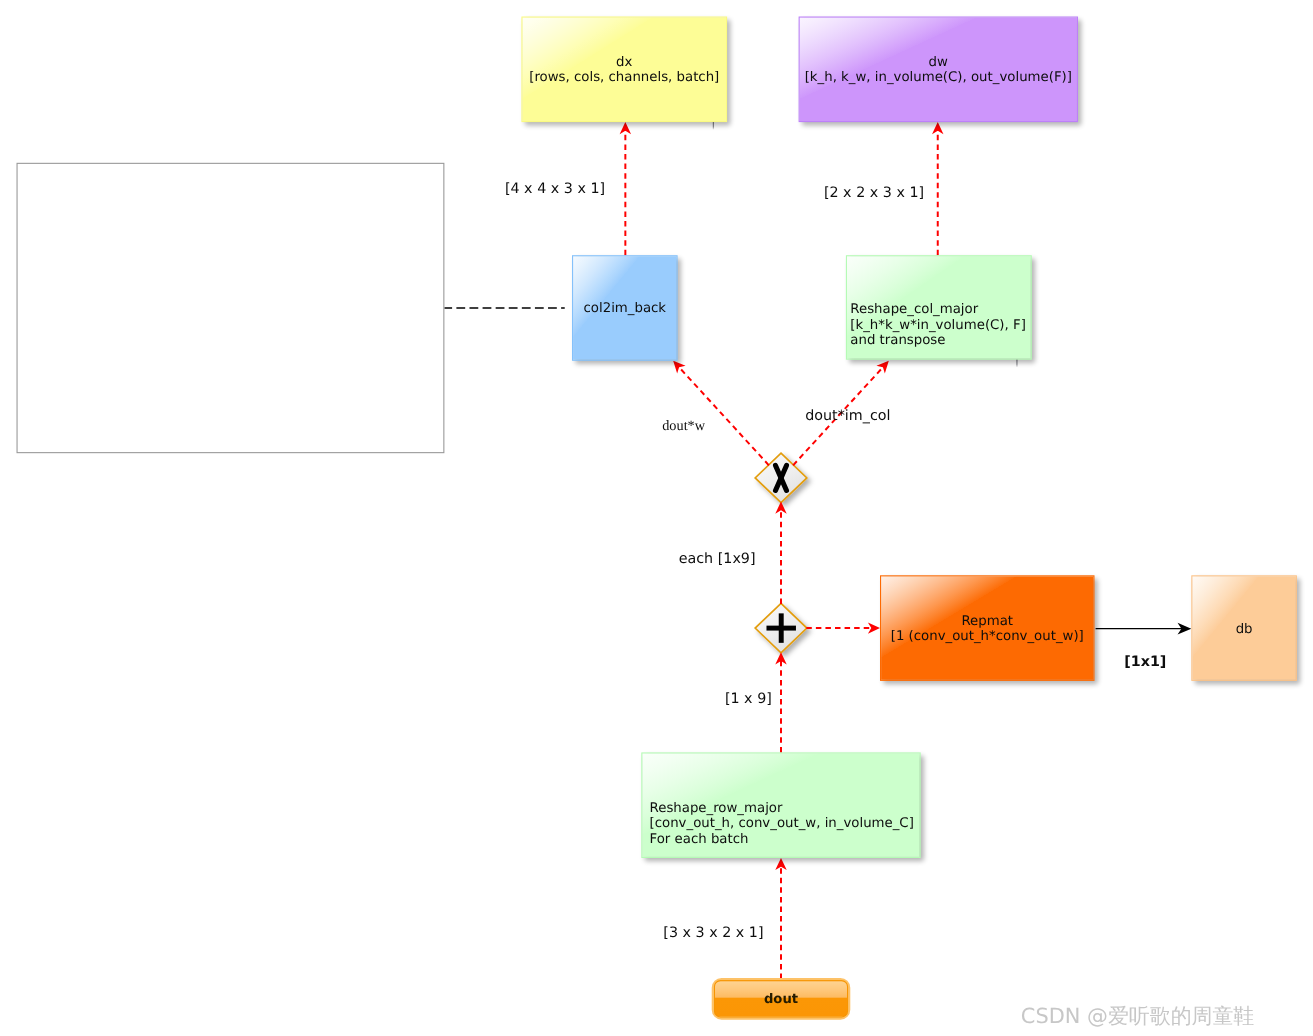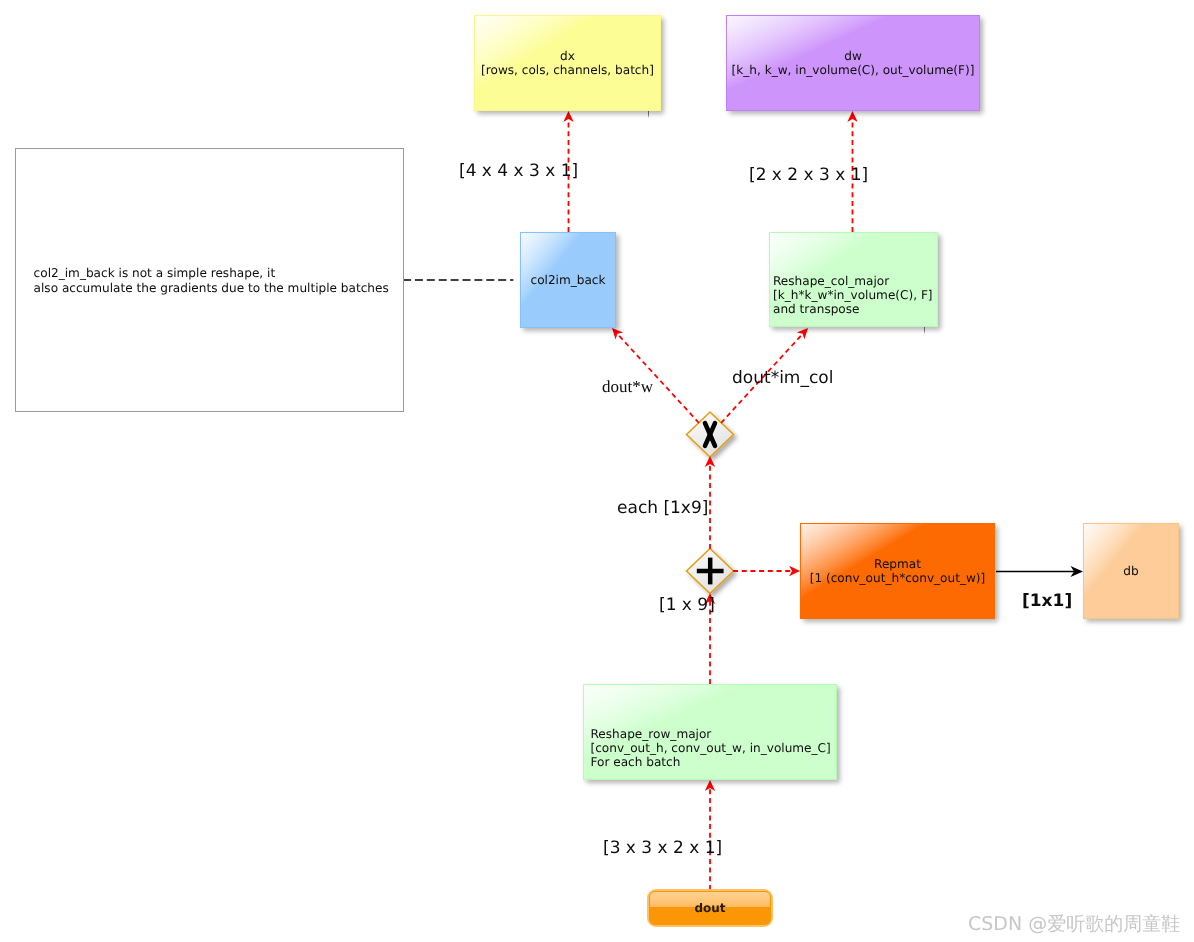--- a/index.html
+++ b/index.html
@@ -7,21 +7,21 @@
   body{width:1194px;height:942px;background:#ffffff;overflow:hidden;
        font-family:"DejaVu Sans",sans-serif;color:#1a1a1a;position:relative;
        -webkit-font-smoothing:antialiased;text-rendering:geometricPrecision;}
   #stage{position:absolute;left:0;top:0;width:1194px;height:942px;}
   svg#edges{position:absolute;left:0;top:0;width:1194px;height:942px;}
   .node{position:absolute;box-sizing:border-box;display:flex;
         align-items:center;text-align:center;justify-content:center;
         font-size:12.1px;line-height:14px;white-space:pre;color:#0d0d0d;}
   .node .txt{width:100%;transform:translateZ(0);}
   .node.left .txt{text-align:left;margin-top:31px;}
-  .elabel{position:absolute;font-size:17px;line-height:15px;color:#0d0d0d;
+  .elabel{position:absolute;font-size:13px;line-height:15px;color:#0d0d0d;
           transform:translateZ(0);
           white-space:pre;}
   .watermark{position:absolute;color:#c7c7c7;font-size:19px;white-space:pre;transform:translateZ(0);
              font-family:"DejaVu Sans",sans-serif;line-height:24px;}
 
   
 
   .boxshadow{position:absolute;background:#000;opacity:0.285;
              filter:blur(2.6px);border-radius:2px;}
 
@@ -105,28 +105,26 @@
 and transpose</div></div>
     <div class="node" style="left: 800px; top: 523px; width: 195px; height: 96px; background: linear-gradient(149.04deg, rgb(255, 240, 229) 0%, rgb(255, 229, 211) 4.39%, rgb(254, 217, 190) 8.79%, rgb(254, 203, 166) 13.18%, rgb(254, 187, 140) 17.58%, rgb(254, 170, 111) 21.97%, rgb(254, 152, 80) 26.37%, rgb(253, 132, 46) 30.76%, rgb(253, 110, 9) 35.15%, rgb(253, 106, 2) 35.15%, rgb(253, 106, 2) 100%); border: 1.4px solid rgb(253, 106, 2);"><div class="txt">Repmat
 [1 (conv_out_h*conv_out_w)]</div></div>
     <div class="node" style="left: 1083px; top: 523px; width: 96px; height: 96px; background: linear-gradient(129.37deg, rgb(255, 250, 245) 0%, rgb(255, 246, 237) 4.39%, rgb(254, 242, 228) 8.79%, rgb(254, 237, 219) 13.18%, rgb(254, 232, 208) 17.58%, rgb(254, 226, 196) 21.97%, rgb(254, 220, 184) 26.37%, rgb(253, 213, 170) 30.76%, rgb(253, 205, 155) 35.15%, rgb(253, 204, 152) 35.15%, rgb(253, 204, 152) 100%); border: 1.4px solid rgb(252, 195, 135);"><div class="txt">db</div></div>
     <div class="node left" style="left: 583px; top: 684px; width: 254px; height: 96px; background: linear-gradient(155.27deg, rgb(250, 255, 250) 0%, rgb(246, 255, 246) 4.39%, rgb(242, 255, 242) 8.79%, rgb(237, 255, 237) 13.18%, rgb(232, 255, 232) 17.58%, rgb(226, 255, 226) 21.97%, rgb(220, 255, 220) 26.37%, rgb(213, 255, 213) 30.76%, rgb(205, 255, 205) 35.15%, rgb(204, 255, 204) 35.15%, rgb(204, 255, 204) 100%); border: 1.4px solid rgb(181, 251, 181); padding: 0px 6.5px;"><div class="txt">Reshape_row_major
 [conv_out_h, conv_out_w, in_volume_C]
 For each batch</div></div>
     <div style="position: absolute; left: 647.9px; top: 111px; width: 1.2px; height: 7px; background: linear-gradient(rgb(78, 78, 85) 0%, rgb(122, 122, 128) 60%, rgba(140, 140, 146, 0) 100%);"></div>
     <div style="position: absolute; left: 923.9px; top: 327px; width: 1.2px; height: 7px; background: linear-gradient(rgb(78, 78, 85) 0%, rgb(122, 122, 128) 60%, rgba(140, 140, 146, 0) 100%);"></div>
     <div class="commentbox" style="left: 14.6px; top: 147.6px; width: 389.6px; height: 264.5px;"></div>
-    <div class="commenttext" style="left: 33.6px; top: 266.3px; width: 366px;">col2_im_back is not a simple reshape, it
-also accumulate the gradients due to the multiple batches</div>
     <div class="doutglow" style="left: 647px; top: 889px; width: 126px; height: 38px; background: rgb(253, 194, 104);"></div>
     <div class="doutbtn" style="left: 649px; top: 891px; width: 122px; height: 34px;">
       <span>dout</span>
     </div>
     <div class="elabel" style="left: 459px; top: 164px;">[4 x 4 x 3 x 1]</div>
     <div class="elabel" style="left: 749px; top: 168px;">[2 x 2 x 3 x 1]</div>
     <div class="elabel" style="left: 602px; top: 378.8px; font-family: Liberation Serif, serif;">dout*w</div>
     <div class="elabel" style="left: 732px; top: 370.6px;">dout*im_col</div>
     <div class="elabel" style="left: 617px; top: 501px;">each [1x9]</div>
-    <div class="elabel" style="left: 659px; top: 598px;">[1 x 9]</div>
+    <div class="elabel" style="left: 659px; top: 628px;">[1 x 9]</div>
     <div class="elabel" style="left: 1022px; top: 594px; font-weight: bold;">[1x1]</div>
     <div class="elabel" style="left: 603px; top: 841px;">[3 x 3 x 2 x 1]</div>
-    <div class="watermark" style="left: 968px; top: 912px;">CSDN @爱听歌的周童鞋</div>
+    <div class="watermark" style="left: 928px; top: 912px;">CSDN @爱听歌的周童鞋</div>
   </div>
 
 </body></html>

